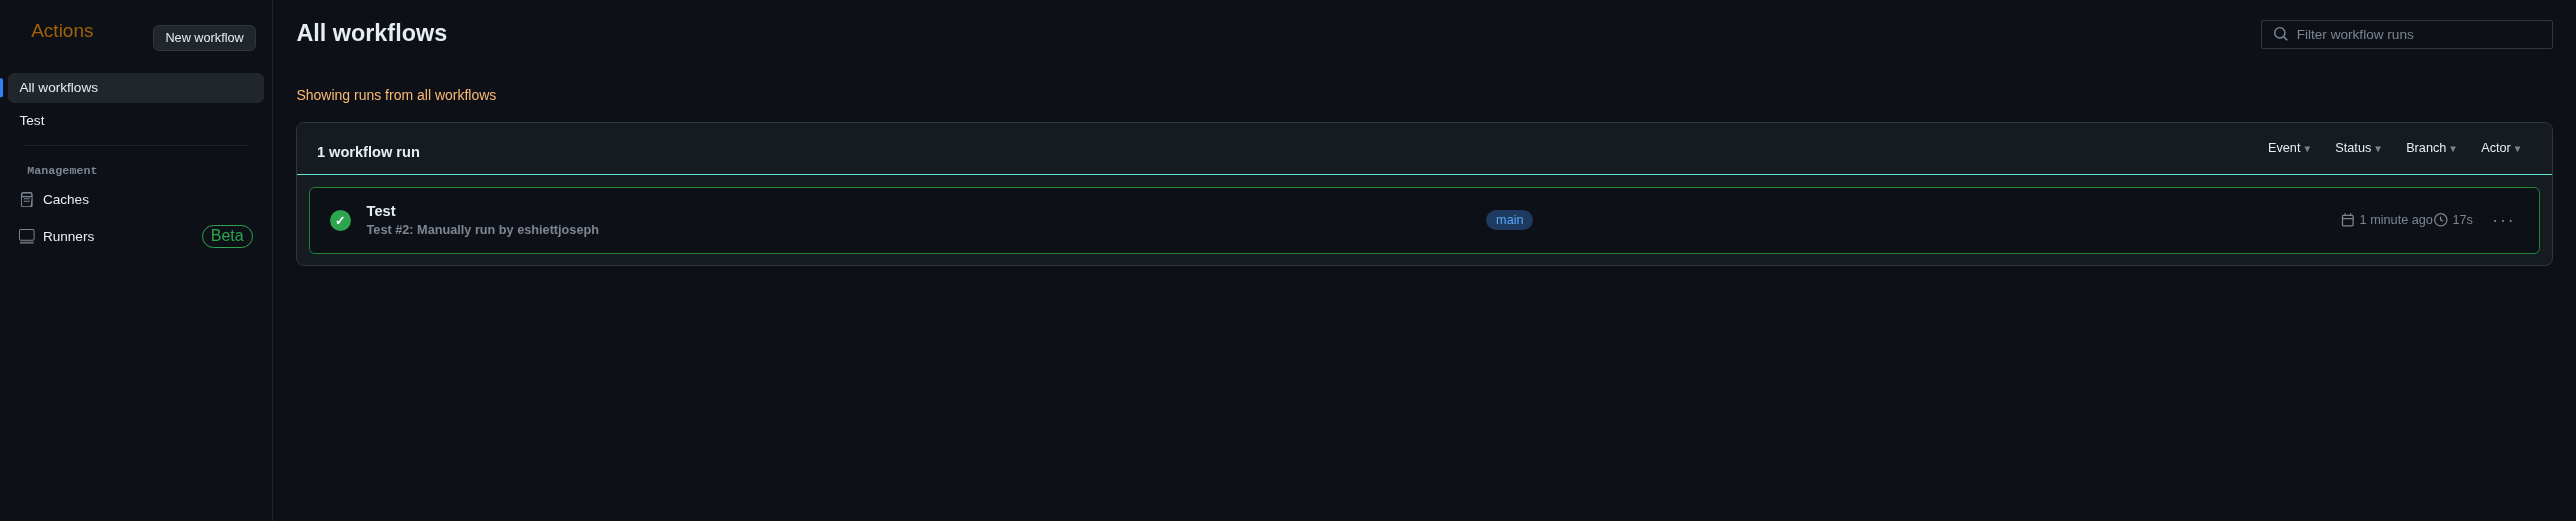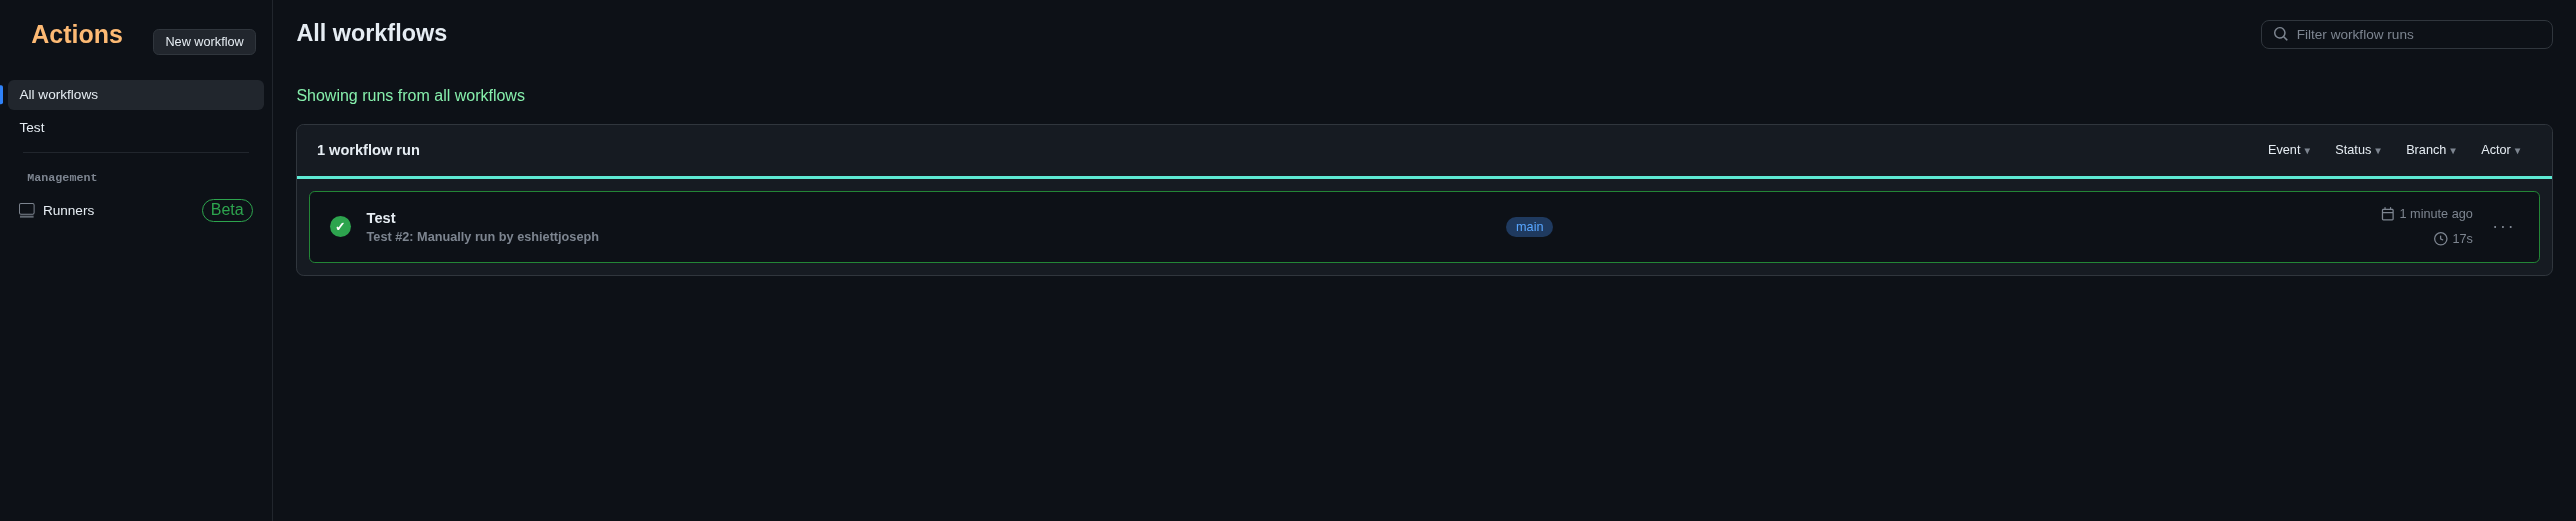--- a/index.html
+++ b/index.html
@@ -17,23 +17,23 @@
     .sidebar {
       width: 273px;
       min-width: 273px;
       background: #0d1117;
       padding: 19.5px 0;
       border-right: 1px solid #21262d;
       display: flex;
       flex-direction: column;
     }
     .sidebar-title {
-      font-size: 25px;
-      font-weight: 700;
-      color: #fdba74;
+      font-size: 19px;
+      font-weight: 400;
+      color: #a16207;
       padding: 0 15.6px 15.6px 15.6px;
     }
     .sidebar-header {
       display: flex;
       align-items: center;
       justify-content: space-between;
       padding: 0 15.6px 15.6px 15.6px;
     }
     .new-workflow-btn {
       background: #21262d;
@@ -120,30 +120,30 @@
       justify-content: space-between;
       margin-bottom: 19.5px;
     }
     .main-title {
       font-size: 23.4px;
       font-weight: 600;
       color: #e6edf3;
       margin-bottom: 3.9px;
     }
     .main-subtitle {
-      font-size: 16px;
-      color: #86efac;
+      font-size: 14px;
+      color: #fdba74;
       margin-top: 40px;
     }
     .filter-input-wrapper {
       display: flex;
       align-items: center;
       background: #0d1117;
       border: 1px solid #30363d;
-      border-radius: 8px;
+      border-radius: 2px;
       padding: 5.8px 11.7px;
       gap: 7.8px;
       min-width: 292px;
     }
     .filter-input-wrapper svg {
       color: #7d8590;
       flex-shrink: 0;
     }
     .filter-input {
       background: transparent;
@@ -159,24 +159,24 @@
 
     
     .runs-container {
       background: #161b22;
       border: 1px solid #30363d;
       border-radius: 7.8px;
       overflow: hidden;
     }
     .runs-header {
       display: flex;
-      align-items: center;
+      align-items: flex-end;
       justify-content: space-between;
       padding: 13.6px 19.5px;
-      border-bottom: 3px solid #5eead4;
+      border-bottom: 1px solid #5eead4;
       background: #161b22;
     }
     .runs-count {
       font-size: 14.6px;
       font-weight: 600;
       color: #e6edf3;
     }
     .runs-filters {
       display: flex;
       gap: 3.9px;
@@ -243,23 +243,22 @@
     .branch-badge {
       background: #1f3a5f;
       color: #58a6ff;
       border-radius: 19.5px;
       padding: 2.9px 9.7px;
       font-size: 12.7px;
       font-weight: 500;
     }
     .run-meta {
       display: flex;
-      flex-direction: column;
       align-items: flex-end;
-      gap: 11px;
+      gap: 1px;
       margin-left: auto;
     }
     .run-time, .run-duration {
       font-size: 12.7px;
       color: #7d8590;
       display: flex;
       align-items: center;
       gap: 4.9px;
     }
     .run-more {
@@ -298,20 +297,28 @@
   </div>
   <nav class="sidebar-nav">
     <div class="sidebar-item active">
       <span>All workflows</span>
     </div>
     <div class="sidebar-item">
       <span>Test</span>
     </div>
     <div class="sidebar-divider"></div>
     <div class="sidebar-section-label">Management</div>
+    <div class="sidebar-item">
+      <span class="sidebar-item-icon">
+        <svg width="15.6" height="15.6" viewBox="0 0 16 16" fill="currentColor">
+          <path d="M2 2.5A2.5 2.5 0 0 1 4.5 0h7A2.5 2.5 0 0 1 14 2.5v11a2.5 2.5 0 0 1-2.5 2.5h-7A2.5 2.5 0 0 1 2 13.5Zm2.5-1a1 1 0 0 0-1 1V4h9V2.5a1 1 0 0 0-1-1ZM13 5.5H3v8a1 1 0 0 0 1 1h7a1 1 0 0 0 1-1Zm-8 1h6v1H5Zm0 2.5h6v1H5Z"></path>
+        </svg>
+      </span>
+      <span>Caches</span>
+    </div>
     <div class="sidebar-item">
       <span class="sidebar-item-icon">
         <svg width="15.6" height="15.6" viewBox="0 0 16 16" fill="currentColor">
           <path d="M0 2a2 2 0 0 1 2-2h12a2 2 0 0 1 2 2v8a2 2 0 0 1-2 2H2a2 2 0 0 1-2-2Zm2-1a1 1 0 0 0-1 1v8a1 1 0 0 0 1 1h12a1 1 0 0 0 1-1V2a1 1 0 0 0-1-1ZM1 13h14v1H1Zm0 2h14v1H1Z"></path>
         </svg>
       </span>
       <span>Runners</span>
       <span class="beta-badge">Beta</span>
     </div>
   </nav>

